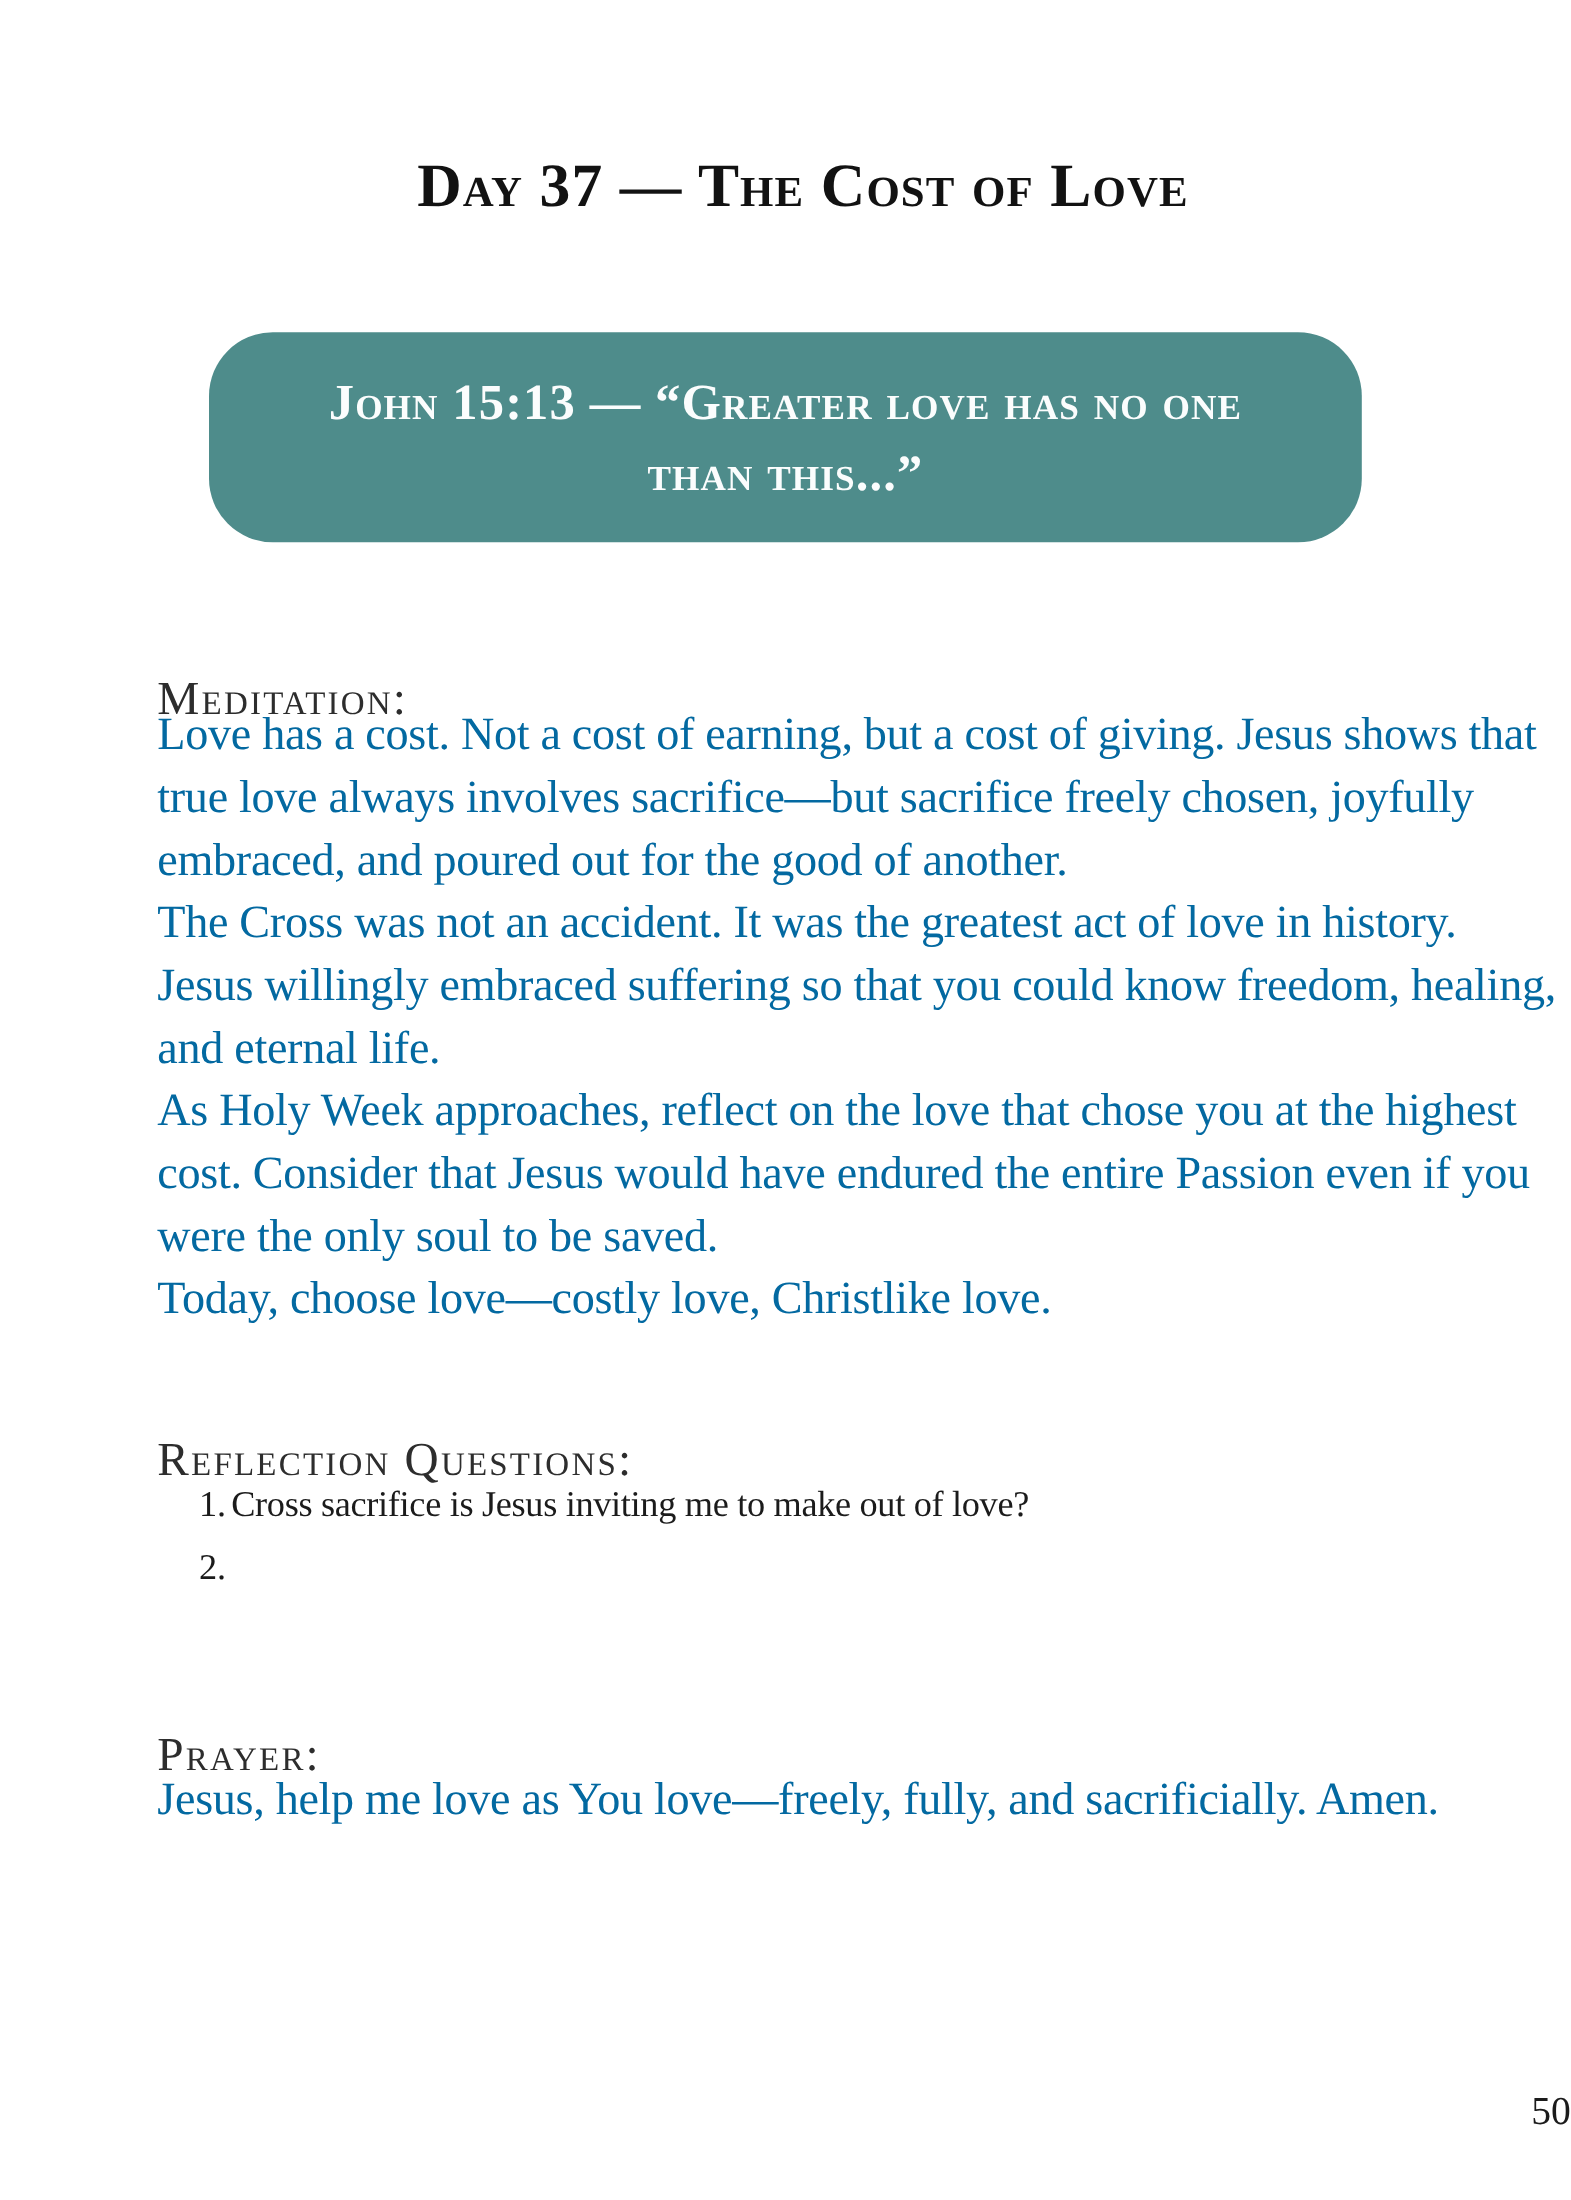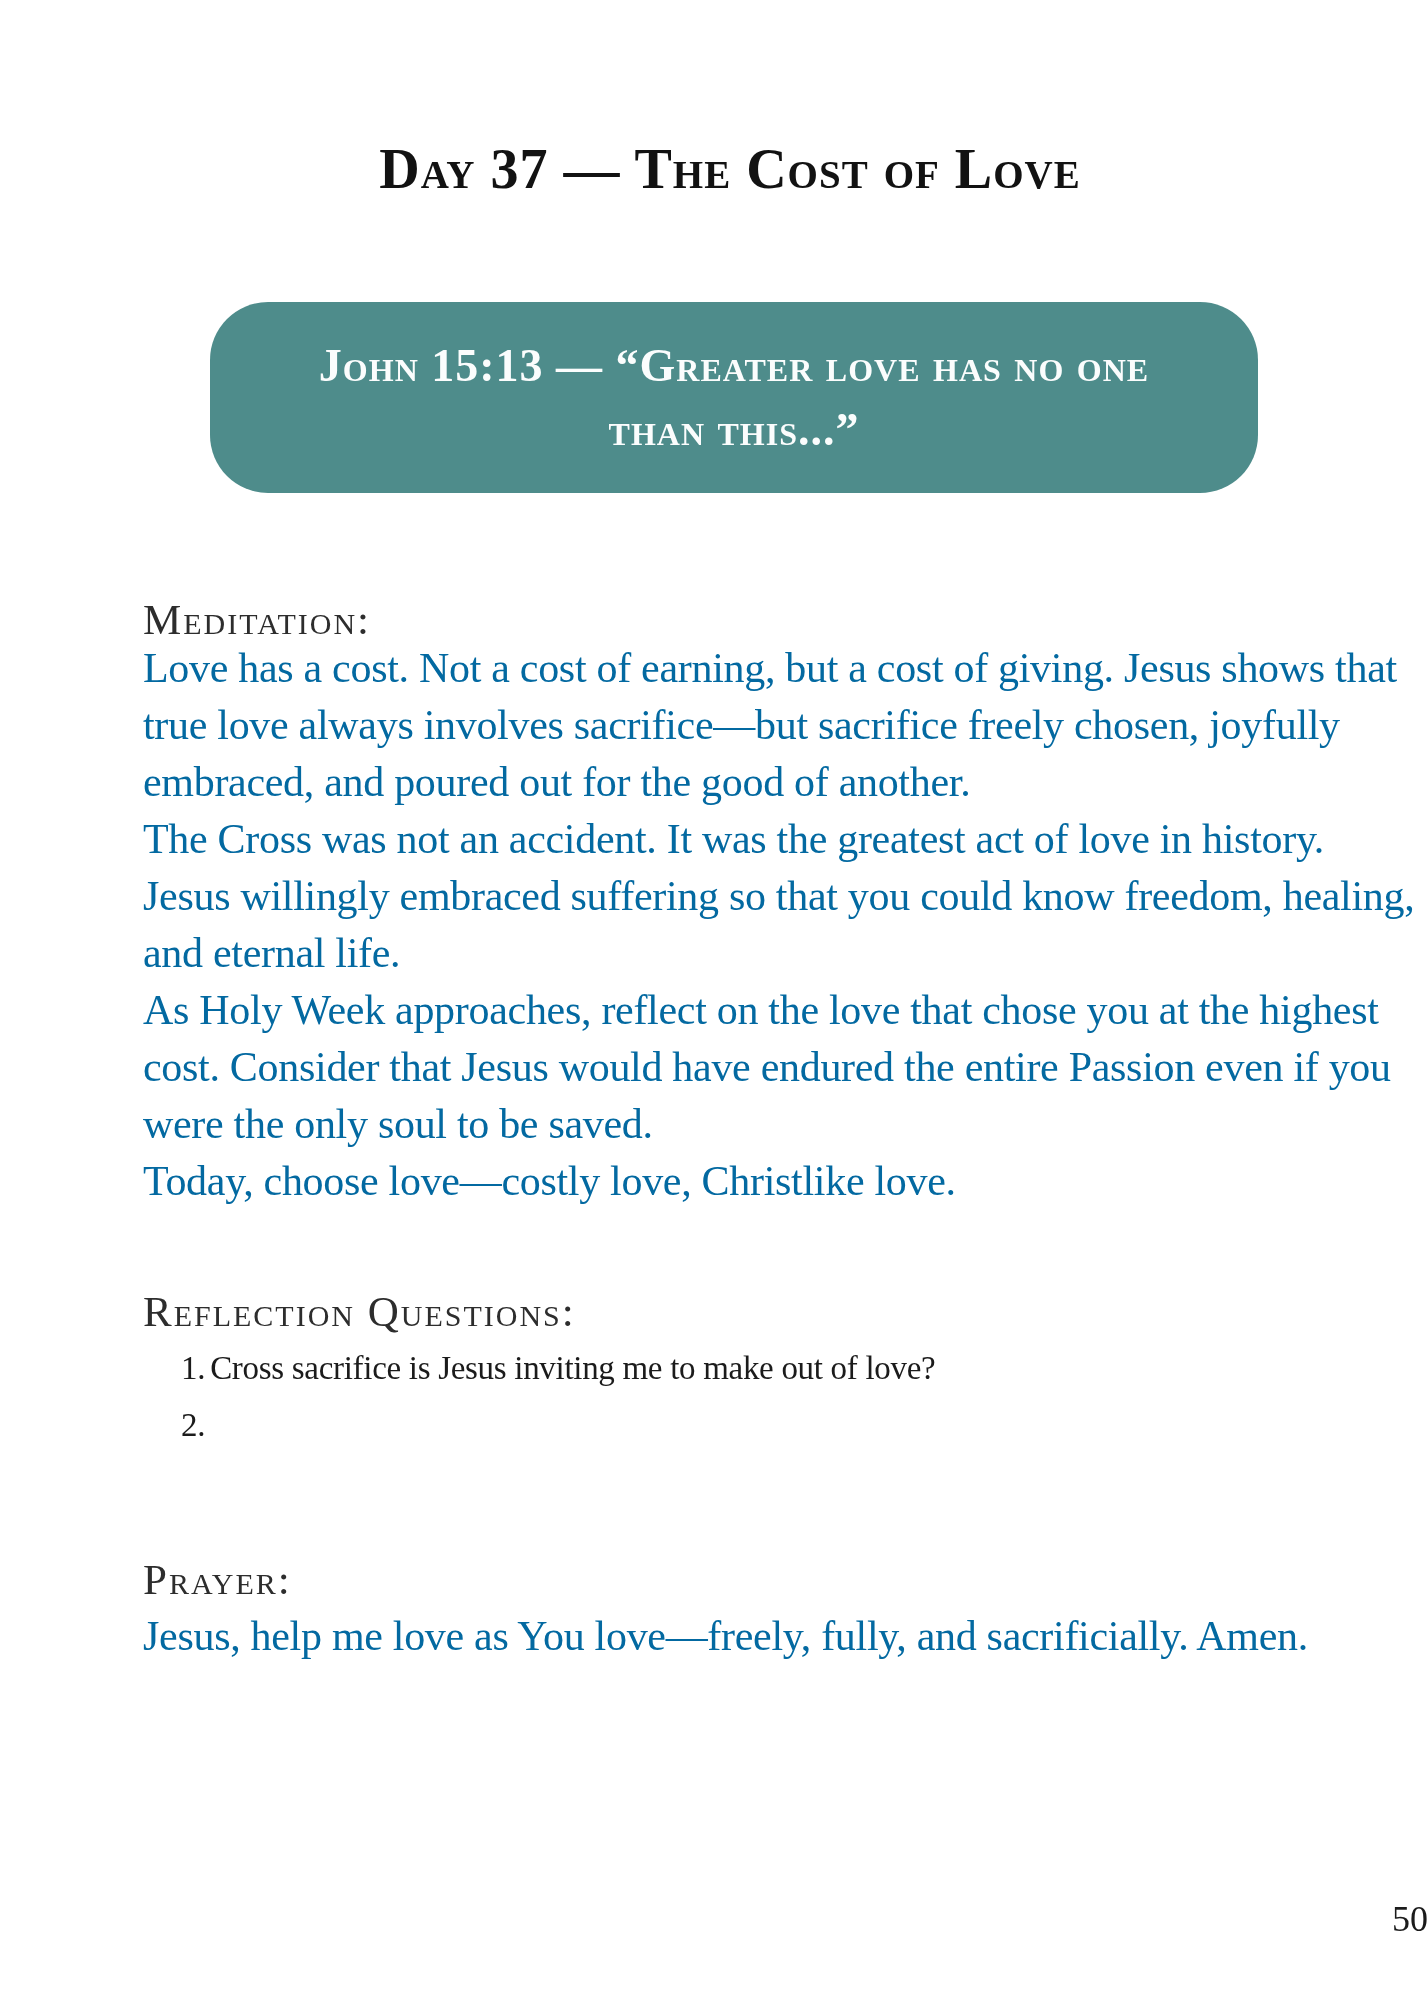--- a/index.html
+++ b/index.html
@@ -34,21 +34,20 @@
     top: 302px;
     left: 190px;
     width: 1048px;
     height: 191px;
     background: #4e8c8b;
     border-radius: 58px;
     display: flex;
     flex-direction: column;
     justify-content: center;
     align-items: center;
-    margin-left: 20px;
   }
   .banner-line {
     font-variant: small-caps;
     font-weight: 600;
     font-size: 46px;
     line-height: 64px;
     letter-spacing: 1px;
     color: #fbfdfd;
     text-align: center;
     white-space: nowrap;
@@ -56,20 +55,21 @@
   .section-heading {
     position: absolute;
     left: 143px;
     font-variant: small-caps;
     font-weight: 400;
     font-size: 43px;
     line-height: 48px;
     letter-spacing: 2px;
     color: #2d2d2d;
     white-space: nowrap;
+    margin-top: 16px;
   }
   .heading-meditation { top: 596px; }
   .heading-reflection { top: 1288px; }
   .heading-prayer { top: 1556px; }
   .body-block {
     position: absolute;
     left: 143px;
     width: 1160px;
   }
   .meditation-block { top: 640px; }

